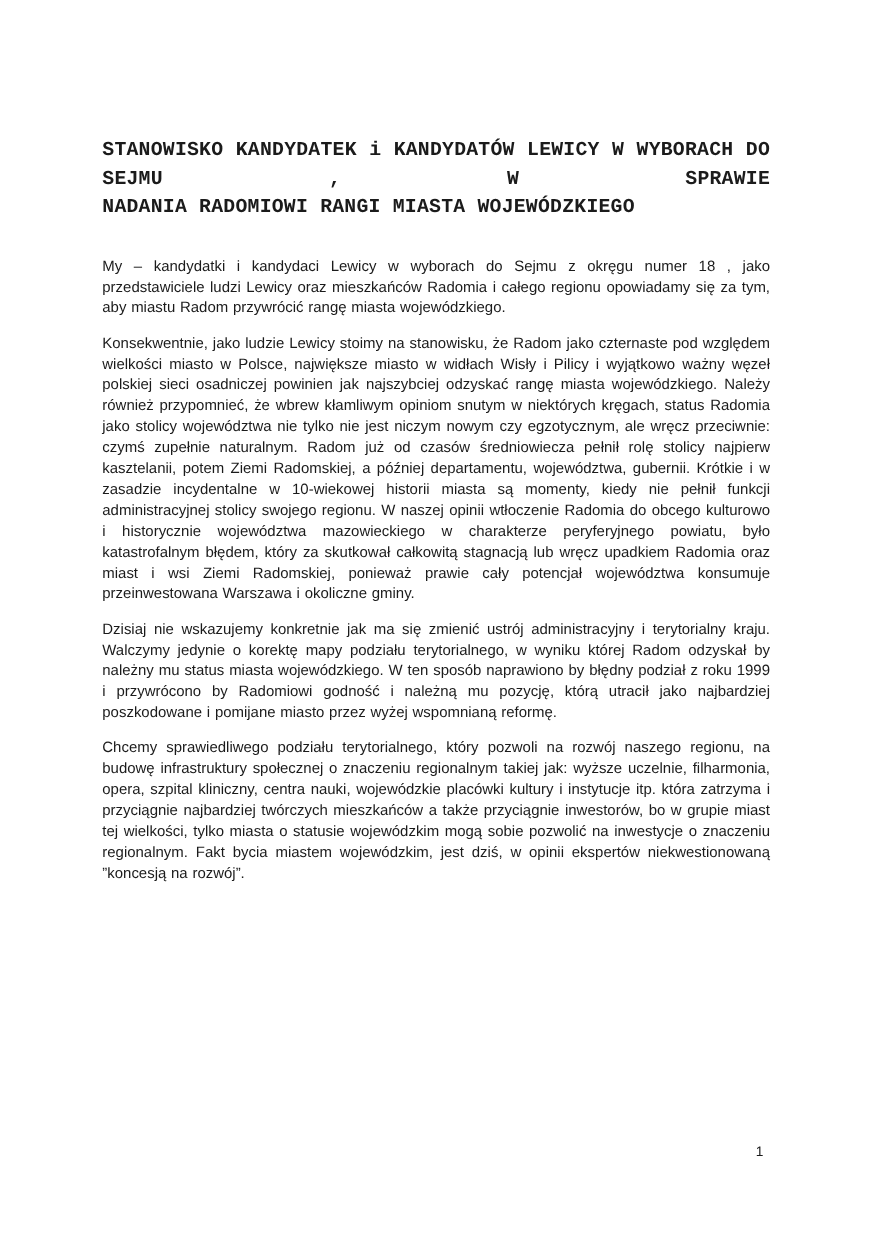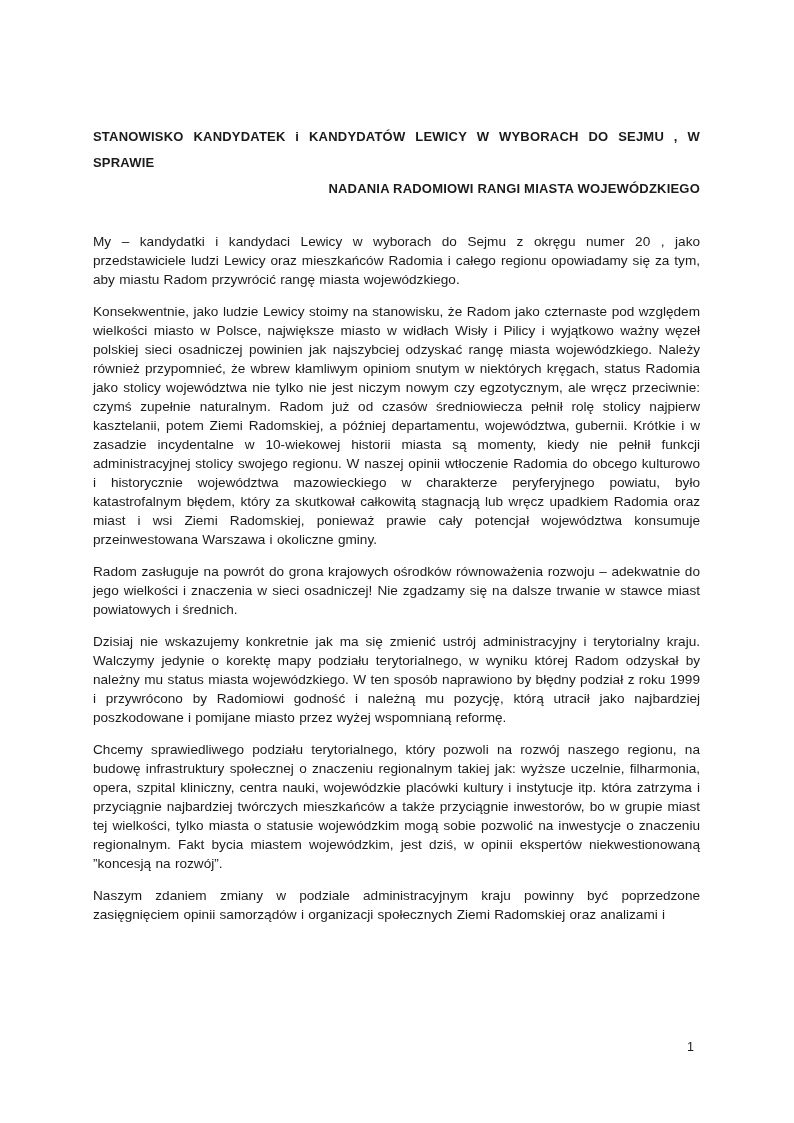--- a/index.html
+++ b/index.html
@@ -16,29 +16,30 @@
     font-family: "Liberation Sans", sans-serif;
     color: #1b1b1b;
   }
   .content {
     position: absolute;
     left: 93px;
     top: 124px;
     width: 607px;
   }
   .doc-title {
-    font-size: 13px;
+    font-size: 18px;
     font-weight: 700;
     line-height: 26px;
     margin: 0 0 30px 0;
     letter-spacing: 0.2px;
+    font-family: Liberation Mono, monospace;
   }
   .title-line {
     display: block;
-    text-align: right;
+    text-align: left;
   }
   .title-line.justify-last {
     text-align: justify;
     text-align-last: justify;
   }
   .para {
     font-size: 13.6px;
     line-height: 19px;
     text-align: justify;
     margin: 0 0 13px 0;
@@ -55,21 +56,19 @@
 </style>
 </head>
 <body>
 
 <div class="page">
   <div class="content">
     <h1 class="doc-title">
       <span class="title-line justify-last">STANOWISKO KANDYDATEK i KANDYDATÓW LEWICY W WYBORACH DO SEJMU , W SPRAWIE</span>
       <span class="title-line">NADANIA RADOMIOWI RANGI MIASTA WOJEWÓDZKIEGO</span>
     </h1>
-    <p class="para">My – kandydatki i kandydaci Lewicy w wyborach do Sejmu z okręgu numer 20 , jako przedstawiciele ludzi Lewicy oraz mieszkańców Radomia i całego regionu opowiadamy się za tym, aby miastu Radom przywrócić rangę miasta wojewódzkiego.</p>
+    <p class="para">My – kandydatki i kandydaci Lewicy w wyborach do Sejmu z okręgu numer 18 , jako przedstawiciele ludzi Lewicy oraz mieszkańców Radomia i całego regionu opowiadamy się za tym, aby miastu Radom przywrócić rangę miasta wojewódzkiego.</p>
     <p class="para">Konsekwentnie, jako ludzie Lewicy stoimy na stanowisku, że Radom jako czternaste pod względem wielkości miasto w Polsce, największe miasto w widłach Wisły i Pilicy i wyjątkowo ważny węzeł polskiej sieci osadniczej powinien jak najszybciej odzyskać rangę miasta wojewódzkiego. Należy również przypomnieć, że wbrew kłamliwym opiniom snutym w niektórych kręgach, status Radomia jako stolicy województwa nie tylko nie jest niczym nowym czy egzotycznym, ale wręcz przeciwnie: czymś zupełnie naturalnym. Radom już od czasów średniowiecza pełnił rolę stolicy najpierw kasztelanii, potem Ziemi Radomskiej, a później departamentu, województwa, gubernii. Krótkie i w zasadzie incydentalne w 10-wiekowej historii miasta są momenty, kiedy nie pełnił funkcji administracyjnej stolicy swojego regionu. W naszej opinii wtłoczenie Radomia do obcego kulturowo i historycznie województwa mazowieckiego w charakterze peryferyjnego powiatu, było katastrofalnym błędem, który za skutkował całkowitą stagnacją lub wręcz upadkiem Radomia oraz miast i wsi Ziemi Radomskiej, ponieważ prawie cały potencjał województwa konsumuje przeinwestowana Warszawa i okoliczne gminy.</p>
-    <p class="para">Radom zasługuje na powrót do grona krajowych ośrodków równoważenia rozwoju – adekwatnie do jego wielkości i znaczenia w sieci osadniczej! Nie zgadzamy się na dalsze trwanie w stawce miast powiatowych i średnich.</p>
     <p class="para">Dzisiaj nie wskazujemy konkretnie jak ma się zmienić ustrój administracyjny i terytorialny kraju. Walczymy jedynie o korektę mapy podziału terytorialnego, w wyniku której Radom odzyskał by należny mu status miasta wojewódzkiego. W ten sposób naprawiono by błędny podział z roku 1999 i przywrócono by Radomiowi godność i należną mu pozycję, którą utracił jako najbardziej poszkodowane i pomijane miasto przez wyżej wspomnianą reformę.</p>
     <p class="para">Chcemy sprawiedliwego podziału terytorialnego, który pozwoli na rozwój naszego regionu, na budowę infrastruktury społecznej o znaczeniu regionalnym takiej jak: wyższe uczelnie, filharmonia, opera, szpital kliniczny, centra nauki, wojewódzkie placówki kultury i instytucje itp. która zatrzyma i przyciągnie najbardziej twórczych mieszkańców a także przyciągnie inwestorów, bo w grupie miast tej wielkości, tylko miasta o statusie wojewódzkim mogą sobie pozwolić na inwestycje o znaczeniu regionalnym. Fakt bycia miastem wojewódzkim, jest dziś, w opinii ekspertów niekwestionowaną ”koncesją na rozwój”.</p>
-    <p class="para">Naszym zdaniem zmiany w podziale administracyjnym kraju powinny być poprzedzone zasięgnięciem opinii samorządów i organizacji społecznych Ziemi Radomskiej oraz analizami i</p>
   </div>
   <div class="page-number">1</div>
 </div>
 
 </body></html>

